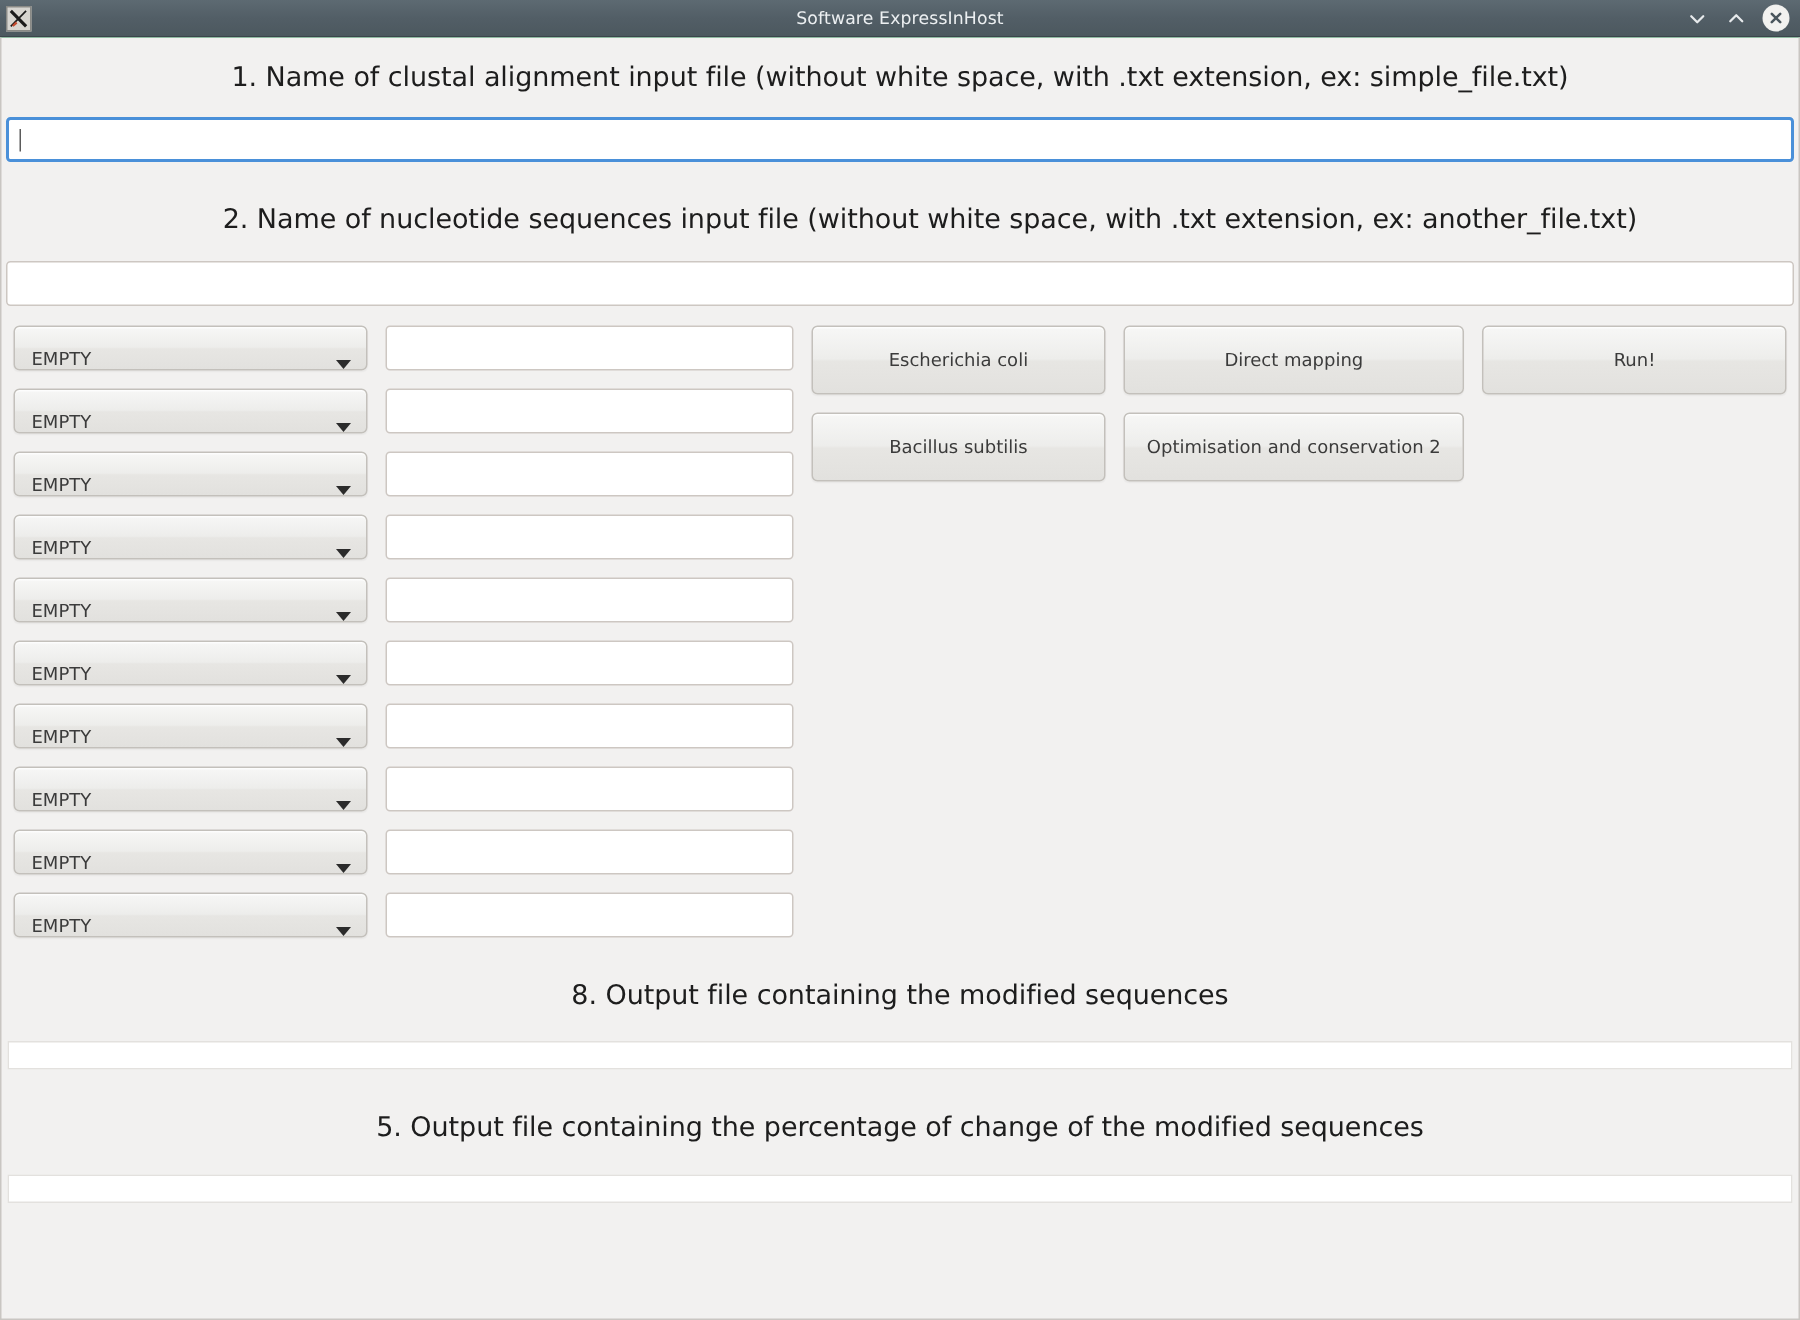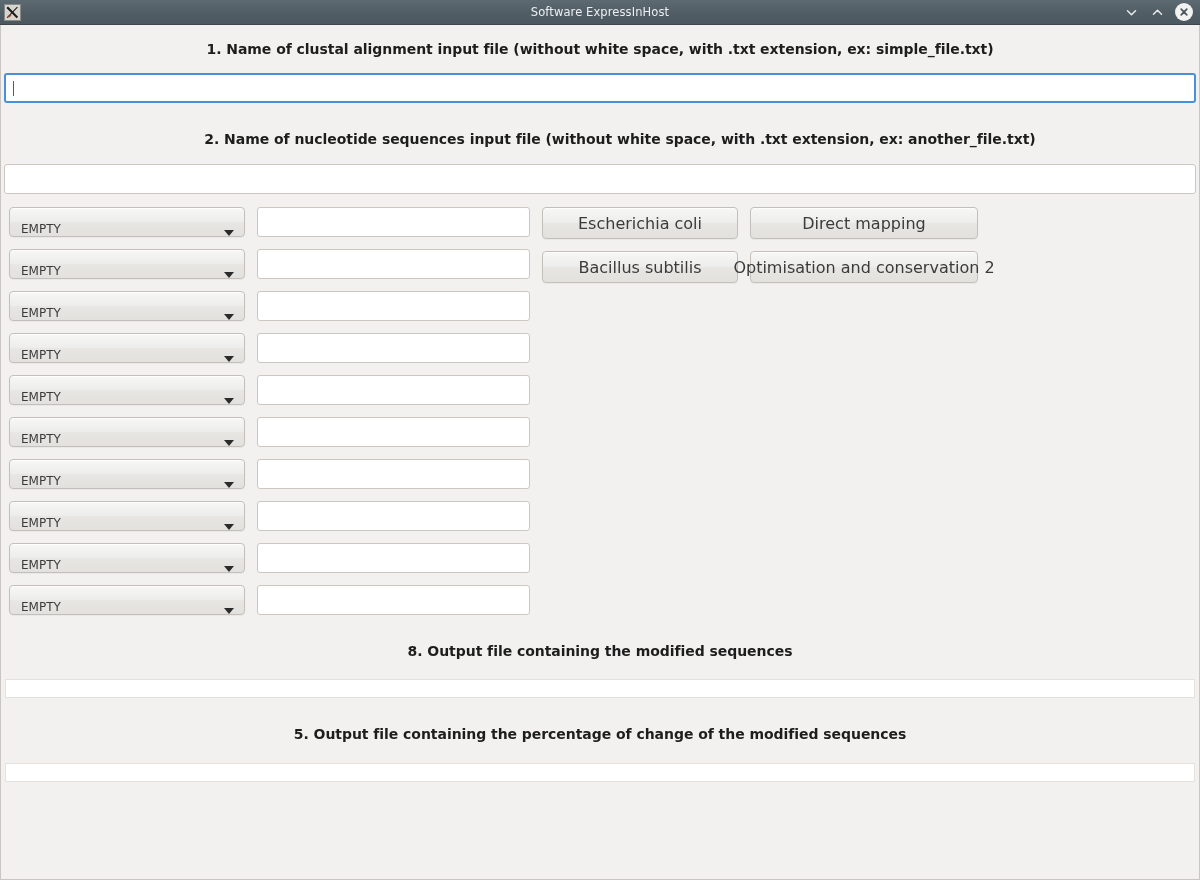--- a/index.html
+++ b/index.html
@@ -73,22 +73,22 @@
     border-left: 1px solid #c9c6c2;
     border-right: 1px solid #c9c6c2;
     border-bottom: 1px solid #c9c6c2;
     display: flex; flex-direction: column;
     padding: 0;
     position: relative;
   }
 
   .section-label {
     text-align: center;
-    font-size: 14px;
-    font-weight: bold;
+    font-size: 18px;
+    font-weight: normal;
     color: #1d1d1d;
     letter-spacing: -.05px;
   }
 
   
   .entry {
     background: #ffffff;
     border: 1px solid #cdc7c2;
     border-radius: 3px;
     height: 30px;
@@ -157,27 +157,27 @@
   .tfield {
     height: 30px;
     margin: 0 6px 12px 6px;
     background: #ffffff;
     border: 1px solid #cdc7c2;
     border-radius: 3px;
   }
 
   
   .btn {
-    height: 32px;
+    height: 46px;
     margin: 0 6px 12px 6px;
     background: linear-gradient(to bottom, #f7f7f6 0%, #ededeb 48%, #e7e6e3 52%, #e2e1de 100%);
     border: 1px solid #c3c0bb;
     border-radius: 4px;
     display: flex; align-items: center; justify-content: center;
-    font-size: 16px;
+    font-size: 12px;
     color: #3b3b3b;
     cursor: pointer;
     box-shadow: 0 1px 0 rgba(255,255,255,.75) inset, 0 1px 1px rgba(0,0,0,.045);
     text-align: center;
     white-space: nowrap;
   }
 
   
   .output-box {
     background: #ffffff;
@@ -303,20 +303,23 @@
       <div class="col c3">
         <div class="btn">Escherichia coli</div>
         <div class="btn">Bacillus subtilis</div>
       </div>
 
       <div class="col c4">
         <div class="btn">Direct mapping</div>
         <div class="btn">Optimisation and conservation 2</div>
       </div>
 
+      <div class="col c5">
+        <div class="btn">Run!</div>
+      </div>
 
     </div>
 
     <div class="section-label" style="margin-top:16px;">8. Output file containing the modified sequences</div>
 
     <div style="margin-top:20px;">
       <div class="output-box">
         <span></span>
       </div>
     </div>

